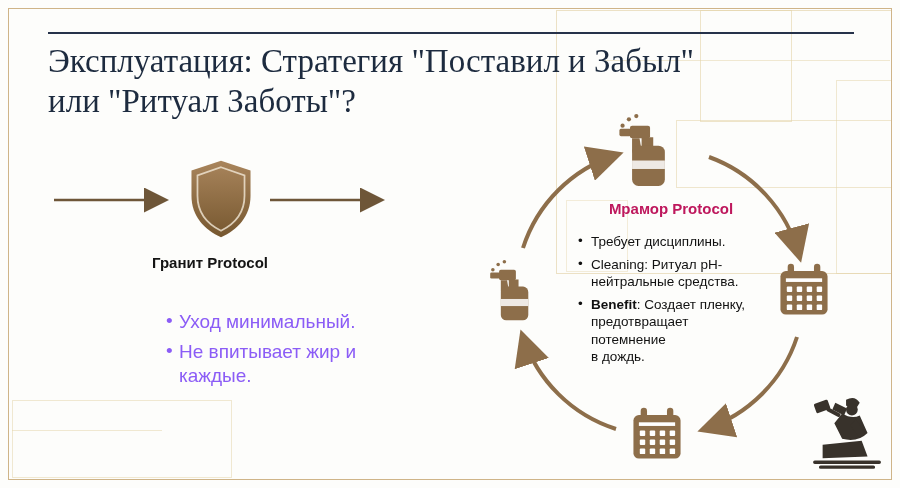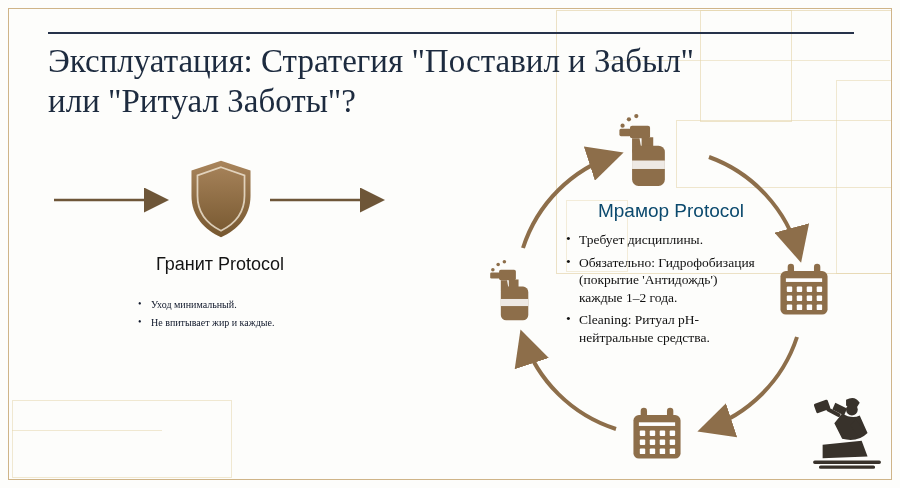--- a/index.html
+++ b/index.html
@@ -18,41 +18,41 @@
   .slide-title{
     position:absolute;left:48px;top:42px;width:840px;
     font-family:"Liberation Serif",serif;font-size:33px;line-height:1.2;
     color:#1d2b3f;white-space:pre-line;font-weight:400;
   }
 
   
   .arrow-svg{position:absolute;}
   .shield-wrap{position:absolute;left:186px;top:158px;width:70px;height:82px;}
   .granite-heading{
-    position:absolute;left:110px;top:254px;width:220px;text-align:center;
-    font-size:18px;font-weight:400;color:#141414;
-  }
-  ul.bullets{list-style:none;margin:4px;padding:0;font-family:Liberation Serif, serif;}
+    position:absolute;left:100px;top:254px;width:220px;text-align:center;
+    font-size:15px;font-weight:700;color:#141414;
+  }
+  ul.bullets{list-style:none;margin:16px;padding:0;}
   ul.bullets li{
     position:relative;padding-left:13px;margin-bottom:5px;
     white-space:pre-line;
   }
   ul.bullets li::before{content:"•";position:absolute;left:0;top:-1px;}
   .granite-list{
-    position:absolute;left:134px;top:294px;width:220px;
-    font-size:10px;line-height:1.3;color:#0f172a;
+    position:absolute;left:150px;top:294px;width:220px;
+    font-size:19px;line-height:1.3;color:#8b5cf6;
   }
 
   
   .cycle{position:absolute;left:470px;top:100px;width:400px;height:388px;}
   .cycle-arrows{position:absolute;left:0;top:0;width:400px;height:388px;}
   .cyc-icon{position:absolute;}
   .marble-block{position:absolute;left:92px;top:100px;width:218px;}
   .marble-heading{
-    text-align:center;font-size:19px;font-weight:400;color:#0c4a6e;margin:0 0 9px 0;
+    text-align:center;font-size:15px;font-weight:700;color:#be185d;margin:0 0 9px 0;
   }
   .marble-list{font-size:13.5px;line-height:1.3;color:#111;}
   .marble-list li{margin-bottom:3px;}
   .lead{font-weight:700;}
 
   
   .logo{position:absolute;left:808px;top:390px;width:80px;height:84px;}
 </style>
 </head>
 <body>
@@ -193,25 +193,25 @@
           <rect x="23" y="22" width="11" height="10"></rect>
           <rect x="14" y="30" width="31" height="38" rx="6"></rect>
           <rect x="14" y="44" width="31" height="8" fill="#ffffff" opacity=".85"></rect>
         </g>
       </svg>
 
       <div class="marble-block">
         <div class="marble-heading">Мрамор Protocol</div>
         <ul class="bullets marble-list">
           <li><span class="lead"></span><span>Требует дисциплины.</span></li>
-          <li><span class="lead"></span><span>Обязательно: Гидрофобизация
-(покрытие 'Антидождь')
-каждые 1–2 года.</span></li>
           <li><span class="lead"></span><span>Cleaning: Ритуал pH-
 нейтральные средства.</span></li>
+          <li><span class="lead">Benefit</span><span>: Создает пленку,
+предотвращает потемнение
+в дождь.</span></li>
         </ul>
       </div>
     </div>
 
     <svg class="logo" viewBox="0 0 80 86">
       <g fill="#38322b">
         <rect x="6" y="12" width="15" height="10" rx="1.5" transform="rotate(-20 13 17)"></rect>
         <rect x="18" y="17" width="16" height="4" rx="2" transform="rotate(28 18 19)"></rect>
         <path d="M38 10 q9 -5 14 3 l-3 5 -11 -2 z"></path>
         <circle cx="44" cy="20" r="6"></circle>

